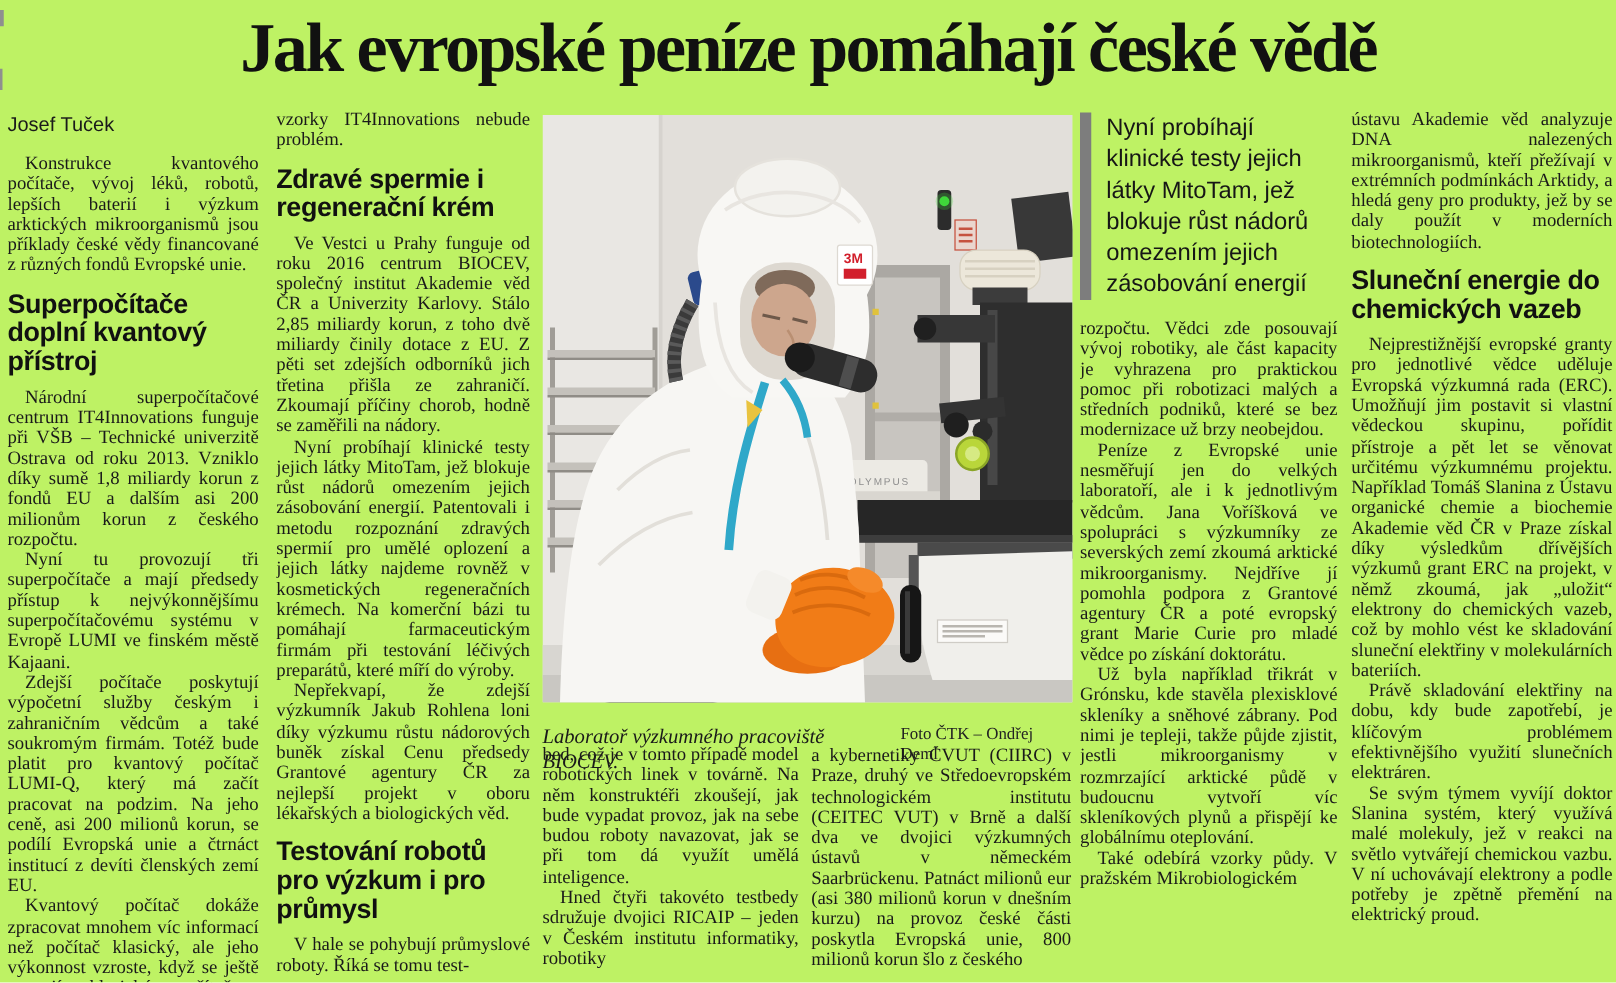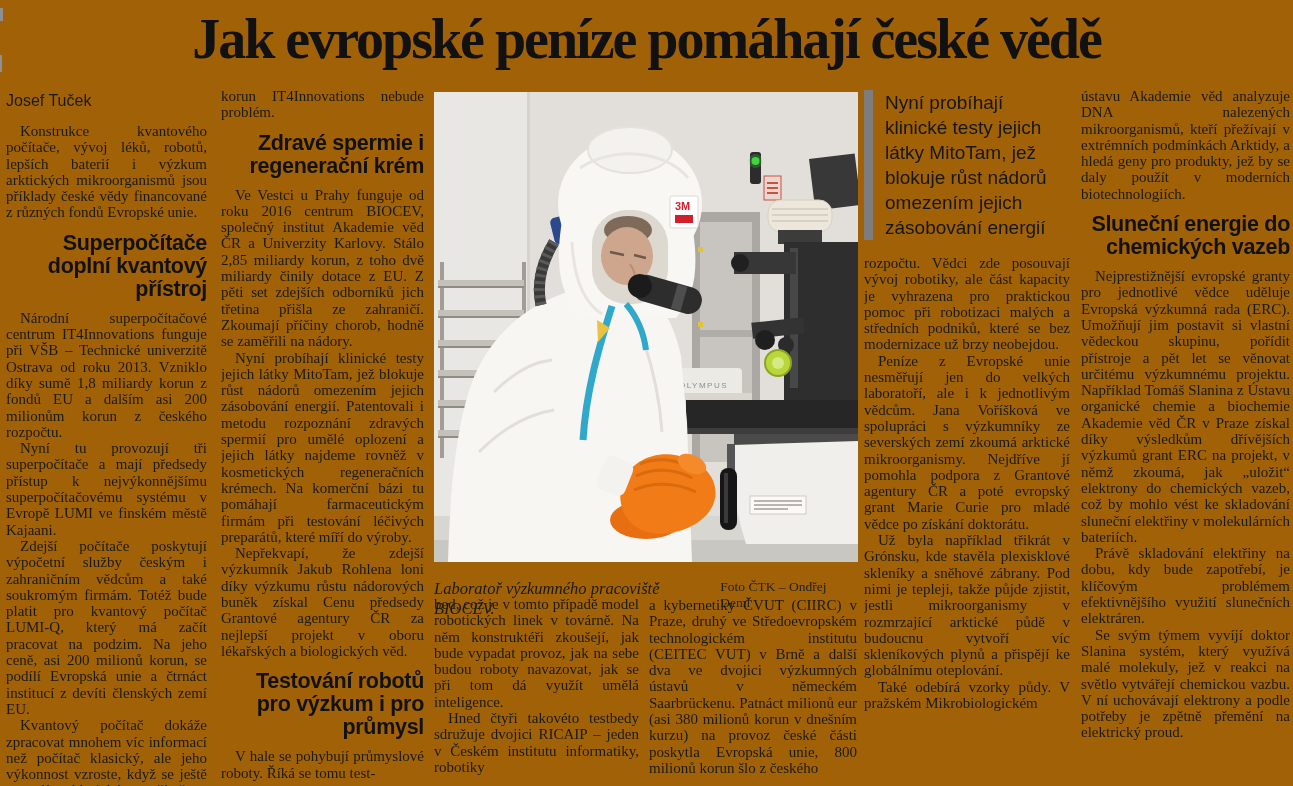--- a/index.html
+++ b/index.html
@@ -1,24 +1,24 @@
 <!DOCTYPE html>
 <html lang="cs"><head>
 <meta charset="utf-8">
 <style>
   html,body{margin:0;padding:0;background:#fff}
-  .page{position:relative;width:1293px;height:786px;background:#a16207;overflow:hidden;color:#1a1a1a}
+  .page{position:relative;width:1293px;height:786px;background:#bef264;overflow:hidden;color:#1a1a1a}
   .headline{position:absolute;top:-4px;left:0;width:100%;margin:0;text-align:center;
             font:bold 56px/86px "Liberation Serif",serif;letter-spacing:-2px;color:#111}
   .col{position:absolute;top:88px;height:698px;overflow:hidden;text-align:justify;
        font:15px/16.3px "Liberation Serif",serif}
   .col p{margin:0;text-indent:14px}
   .col p.cont{text-indent:0}
   .byline{font:16px "Liberation Sans",sans-serif;text-align:left;margin:4px 0 13px;text-indent:0}
-  .col h2{font:bold 21.5px/23px "Liberation Sans",sans-serif;margin:11px 0 9px;text-align:right;letter-spacing:-.3px;color:#111}
+  .col h2{font:bold 21.5px/23px "Liberation Sans",sans-serif;margin:11px 0 9px;text-align:left;letter-spacing:-.3px;color:#111}
   .c1{left:6px;width:201px}
   .c2{left:221px;width:203px}
   .c3{left:434px;top:596px;width:205px;height:189px}
   .c4{left:649px;top:597px;width:208px;height:189px}
   .c5{left:864px;width:206px}
   .c6{left:1081px;width:209px}
   .figure{position:absolute;left:434px;top:92px;width:424px;margin:0}
   .photo-svg{display:block;width:424px;height:470px}
   figcaption{display:flex;justify-content:space-between;align-items:flex-start;margin-top:17px}
   .cap{font:italic 16.5px "Liberation Serif",serif}
@@ -42,21 +42,21 @@
     <div class="byline">Josef Tuček</div>
     <p>Konstrukce kvantového počítače, vývoj léků, robotů, lepších baterií i výzkum arktických mikroorganismů jsou příklady české vědy financované z různých fondů Evropské unie.</p>
     <h2>Superpočítače doplní kvantový přístroj</h2>
     <p>Národní superpočítačové centrum IT4Innovations funguje při VŠB – Technické univerzitě Ostrava od roku 2013. Vzniklo díky sumě 1,8 miliardy korun z fondů EU a dalším asi 200 milionům korun z českého rozpočtu.</p>
     <p>Nyní tu provozují tři superpočítače a mají předsedy přístup k nejvýkonnějšímu superpočítačovému systému v Evropě LUMI ve finském městě Kajaani.</p>
     <p>Zdejší počítače poskytují výpočetní služby českým i zahraničním vědcům a také soukromým firmám. Totéž bude platit pro kvantový počítač LUMI-Q, který má začít pracovat na podzim. Na jeho ceně, asi 200 milionů korun, se podílí Evropská unie a čtrnáct institucí z devíti členských zemí EU.</p>
     <p>Kvantový počítač dokáže zpracovat mnohem víc informací než počítač klasický, ale jeho výkonnost vzroste, když se ještě propojí s klasickým počítačem. Což v ostravském</p>
   </div>
 
   <div class="col c2">
-    <p class="cont">korun IT4Innovations nebude problém.</p>
+    <p class="cont">vzorky IT4Innovations nebude problém.</p>
     <h2>Zdravé spermie i regenerační krém</h2>
     <p>Ve Vestci u Prahy funguje od roku 2016 centrum BIOCEV, společný institut Akademie věd ČR a Univerzity Karlovy. Stálo 2,85 miliardy korun, z toho dvě miliardy činily dotace z EU. Z pěti set zdejších odborníků jich třetina přišla ze zahraničí. Zkoumají příčiny chorob, hodně se zaměřili na nádory.</p>
     <p>Nyní probíhají klinické testy jejich látky MitoTam, jež blokuje růst nádorů omezením jejich zásobování energií. Patentovali i metodu rozpoznání zdravých spermií pro umělé oplození a jejich látky najdeme rovněž v kosmetických regeneračních krémech. Na komerční bázi tu pomáhají farmaceutickým firmám při testování léčivých preparátů, které míří do výroby.</p>
     <p>Nepřekvapí, že zdejší výzkumník Jakub Rohlena loni díky výzkumu růstu nádorových buněk získal Cenu předsedy Grantové agentury ČR za nejlepší projekt v oboru lékařských a biologických věd.</p>
     <h2>Testování robotů pro výzkum i pro průmysl</h2>
     <p>V hale se pohybují průmyslové roboty. Říká se tomu test-</p>
   </div>
 
   <figure class="figure">
     <svg class="photo-svg" viewBox="0 0 424 470">

